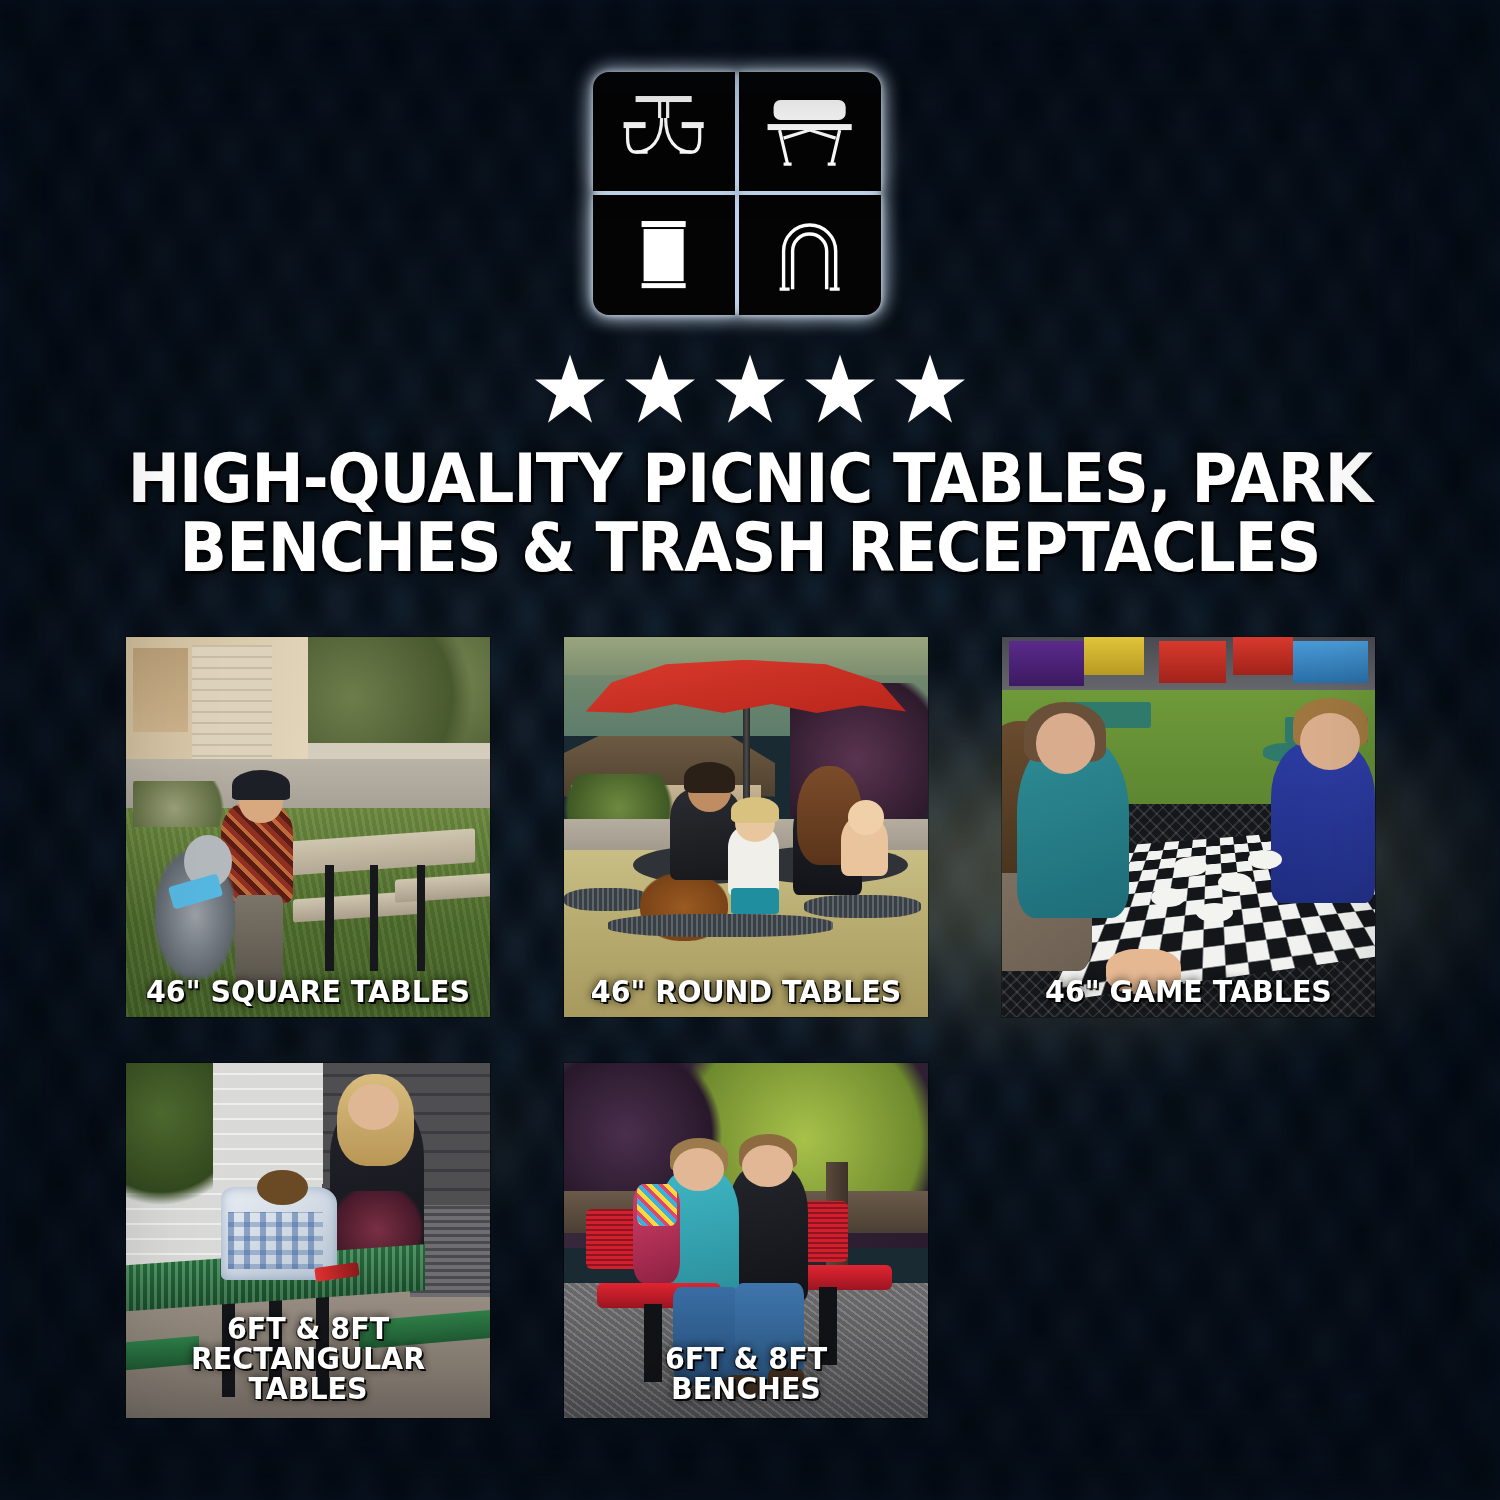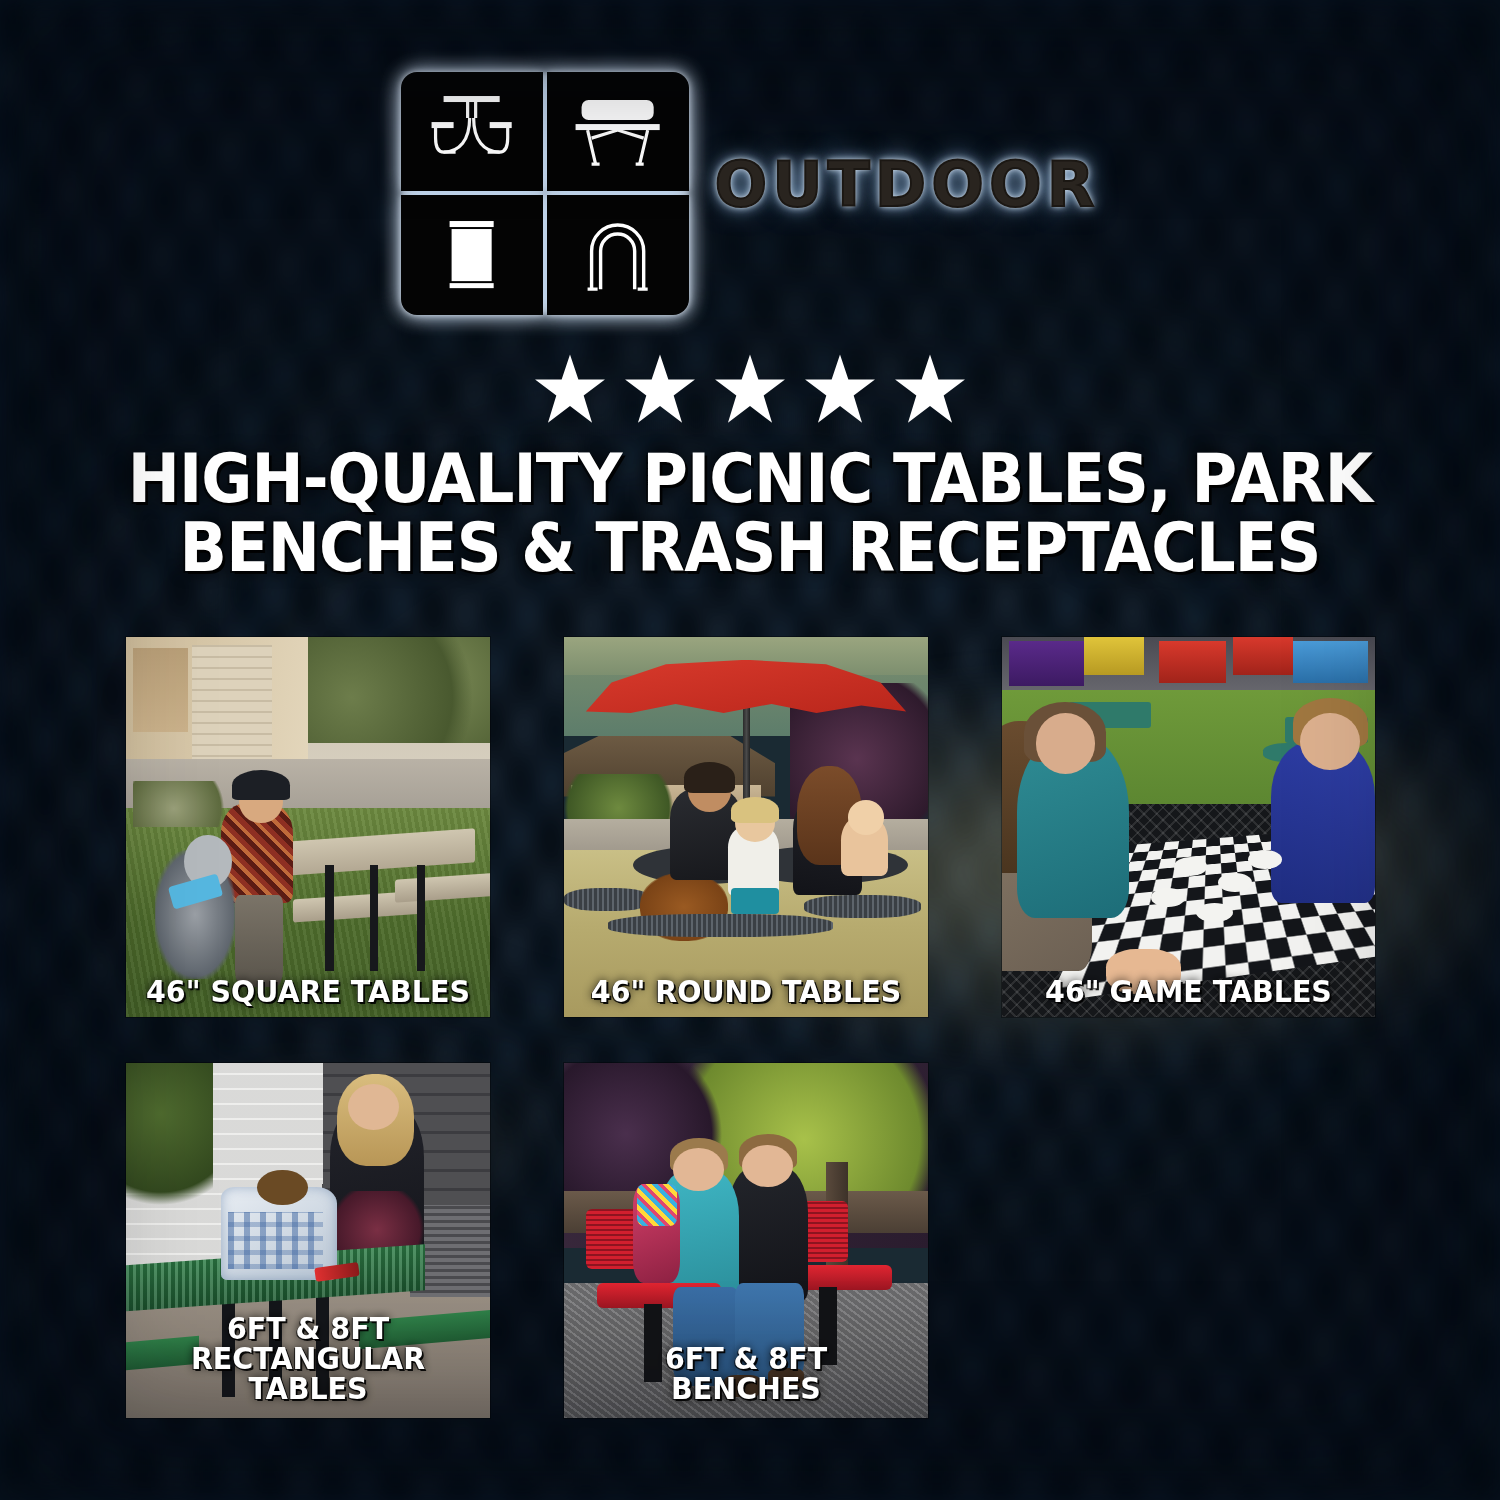--- a/index.html
+++ b/index.html
@@ -313,21 +313,20 @@
       <div class="logo-cell br">
         <svg viewBox="0 0 100 100" fill="none" stroke="#fff" stroke-width="3.4">
           <path d="M24 84 V46 A26 26 0 0 1 76 46 V84"></path>
           <path d="M33 84 V46 A17 17 0 0 1 67 46 V84"></path>
           <path d="M20 84 h10 M70 84 h10"></path>
         </svg>
       </div>
     </div>
 
     <div id="wordmark">
-      <div class="wm-line">OUTDOOR</div>
     </div>
   </div>
 
   <div id="stars">
     <svg class="star" viewBox="0 0 100 95">
         <polygon points="50,2 61,35 96,35 68,56 79,92 50,70 21,92 32,56 4,35 39,35" fill="#ffffff"></polygon>
       </svg>
     <svg class="star" viewBox="0 0 100 95">
         <polygon points="50,2 61,35 96,35 68,56 79,92 50,70 21,92 32,56 4,35 39,35" fill="#ffffff"></polygon>
       </svg>

